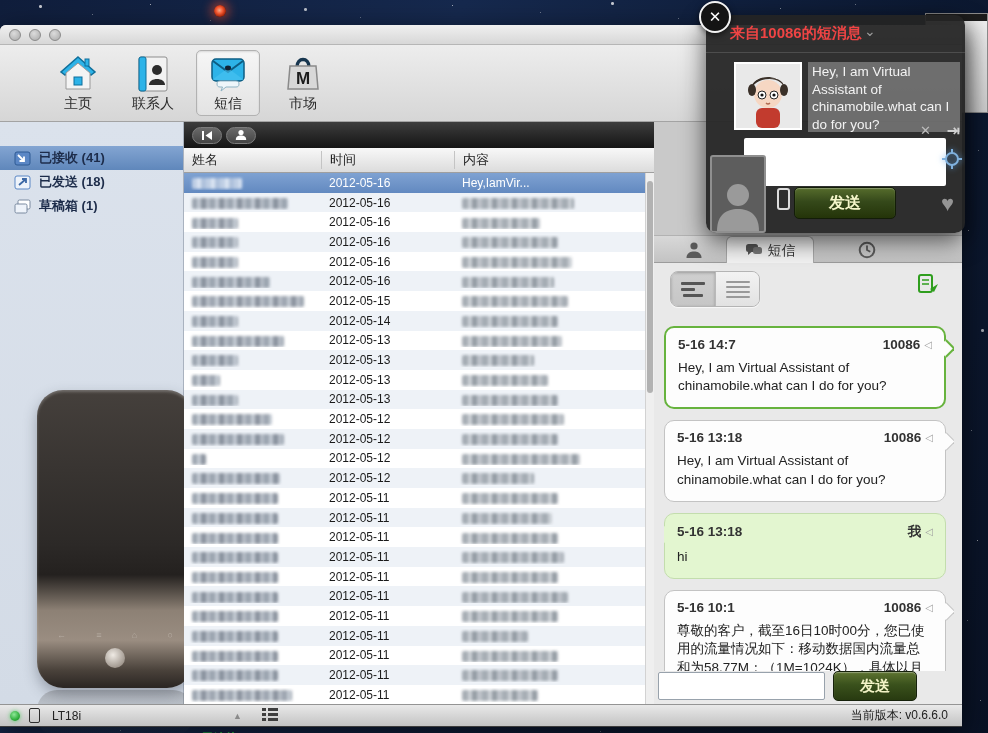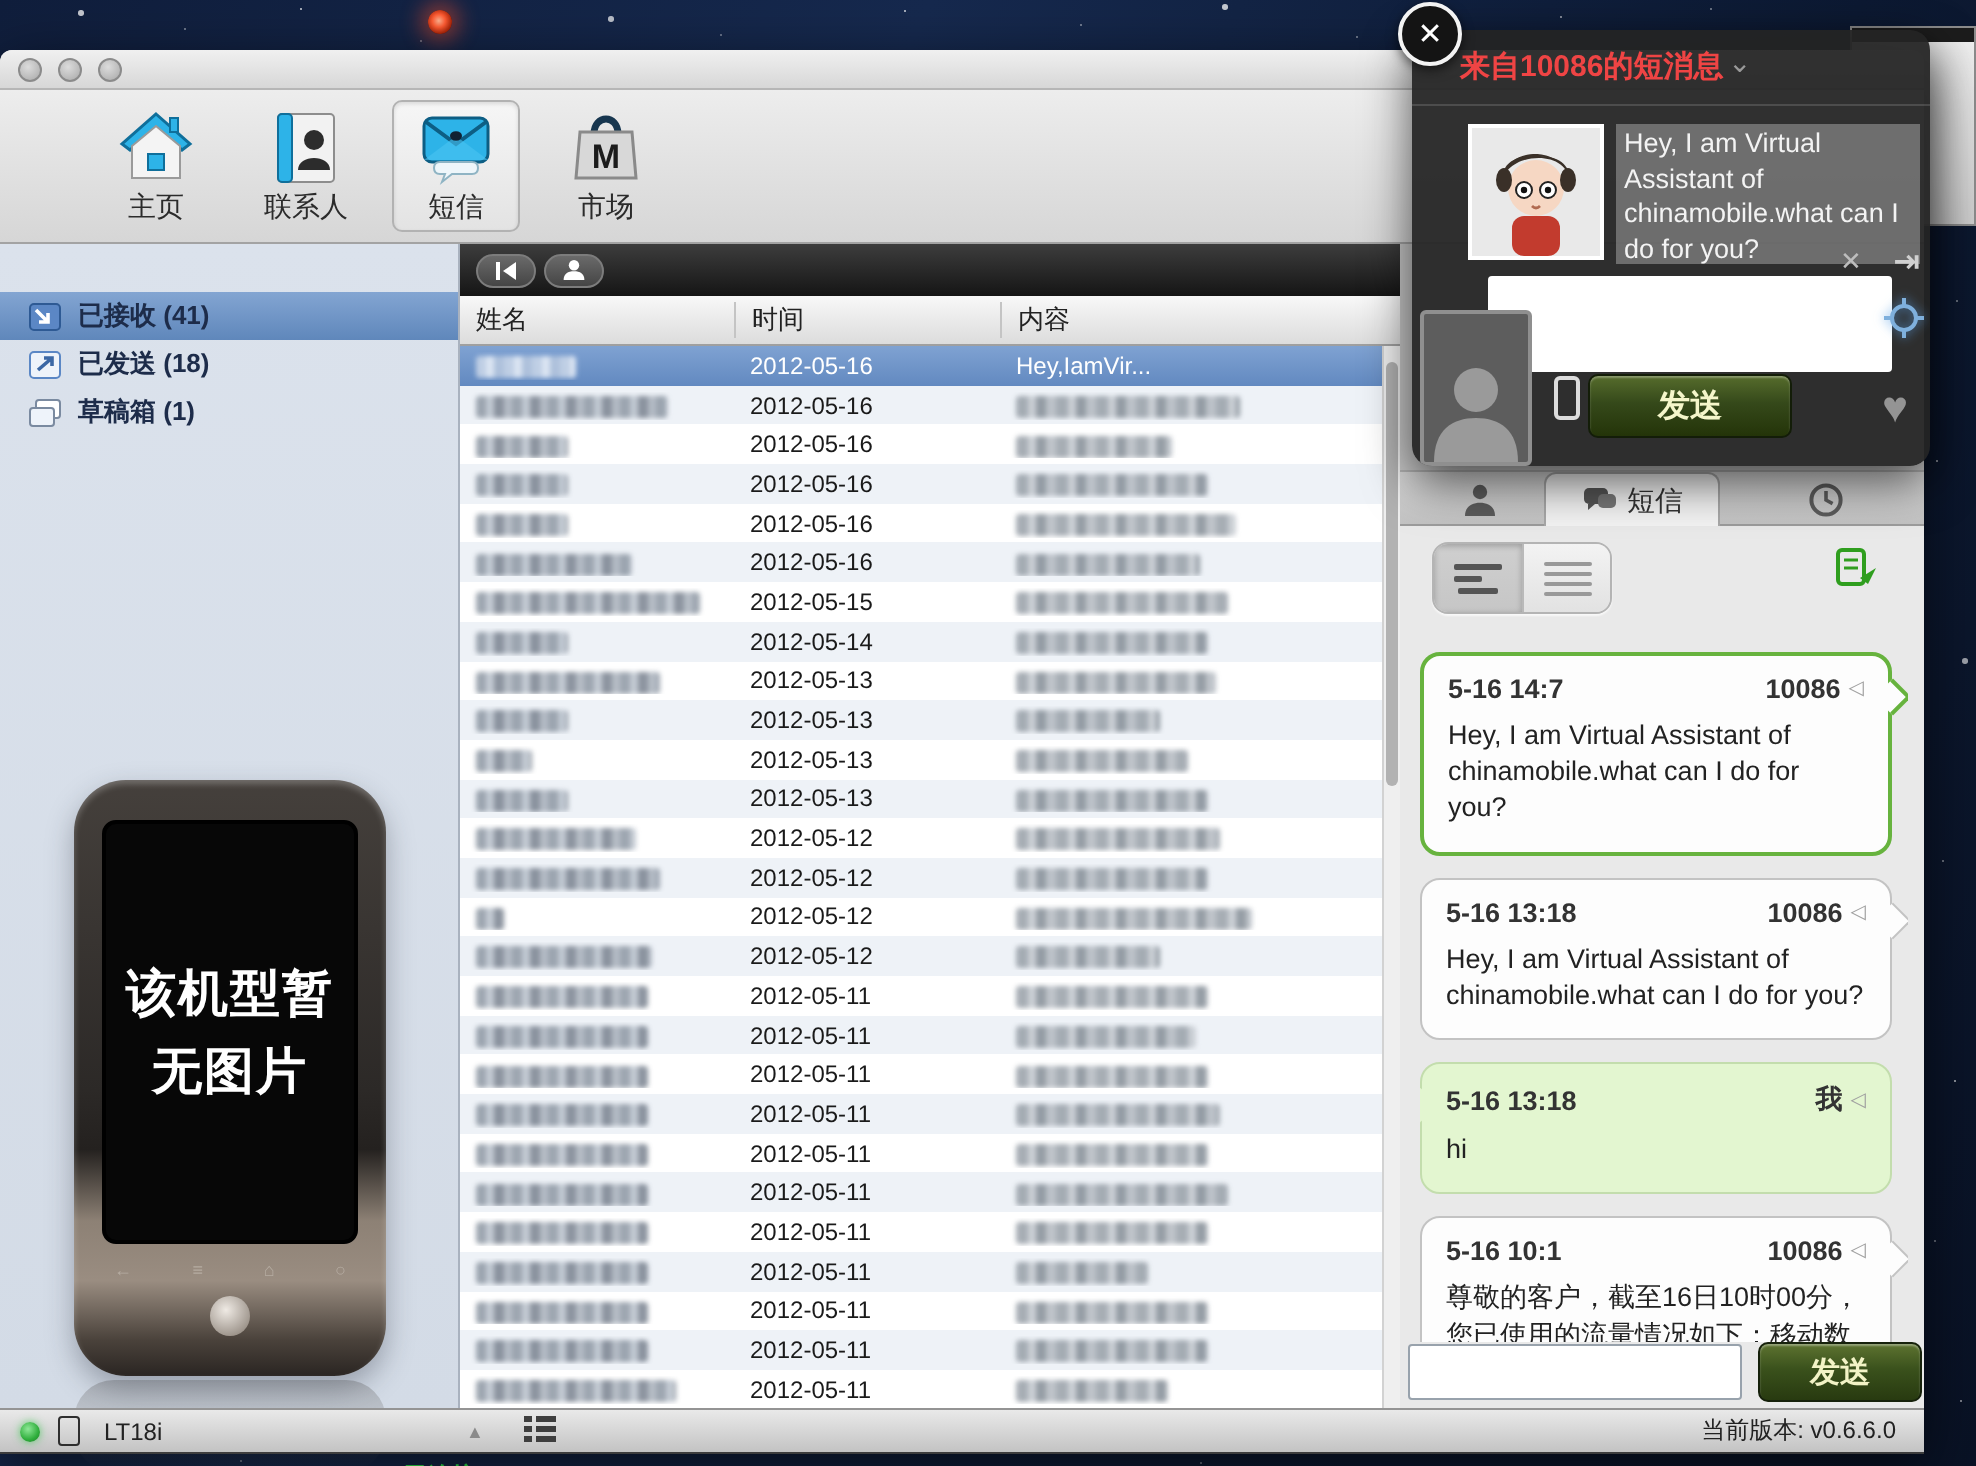--- a/index.html
+++ b/index.html
@@ -44,21 +44,21 @@
   .tb-item { width:64px; height:66px; display:flex; flex-direction:column; align-items:center;
     justify-content:center; border-radius:5px; cursor:default; }
   .tb-item.sel { background:linear-gradient(#f6f6f6,#e3e3e3); border:1px solid #b2b2b2;
     box-shadow:inset 0 1px 2px rgba(0,0,0,.12); }
   .tb-icon { height:40px; display:flex; align-items:flex-end; }
   .tb-label { font-size:14px; color:#2b2b2b; margin-top:2px; }
 
   .win-body { flex:1; display:flex; min-height:0; }
 
   
-  .sidebar { width:230px; background:linear-gradient(#dbe2ec,#d3dbe6); border-right:1px solid #a9b2bf;
+  .sidebar { width:184px; background:linear-gradient(#dbe2ec,#d3dbe6); border-right:1px solid #a9b2bf;
     position:relative; }
   .sb-items { padding-top:24px; }
   .sb-item { height:24px; display:flex; align-items:center; padding-left:14px; gap:8px;
     font-size:13px; font-weight:bold; color:#1d2c4a; }
   .sb-item.sel { background:linear-gradient(#83a5d2,#5f87bb); }
   .sb-icon { width:17px; height:15px; display:flex; }
 
   .phone-wrap { position:absolute; left:37px; top:268px; width:156px; }
   .phone { width:156px; height:298px; border-radius:26px;
     background:linear-gradient(180deg,#45403c 0%,#2c2927 52%,#24211f 62%,#8d8175 74%,#9a8d81 84%,#4a423b 94%,#2a2522 100%);
@@ -265,24 +265,20 @@
                 <svg width="17" height="15" viewBox="0 0 17 15">
                   <rect x="4" y="1" width="12" height="9" rx="1.5" fill="#fff" stroke="#7a8aa0"></rect>
                   <rect x="1" y="5" width="12" height="9" rx="1.5" fill="#eef3fa" stroke="#7a8aa0"></rect>
                 </svg>
               </span>
               <span>草稿箱 (1)</span>
             </div>
           </div>
         <div class="phone-wrap">
           <div class="phone">
-            <div class="phone-screen">
-              <div>该机型暂</div>
-              <div>无图片</div>
-            </div>
             <div class="phone-nav">
               <span>←</span>
                 <span>≡</span>
                 <span>⌂</span>
                 <span>○</span>
             </div>
             <div class="trackball"></div>
           </div>
           <div class="phone-reflect"></div>
         </div>

